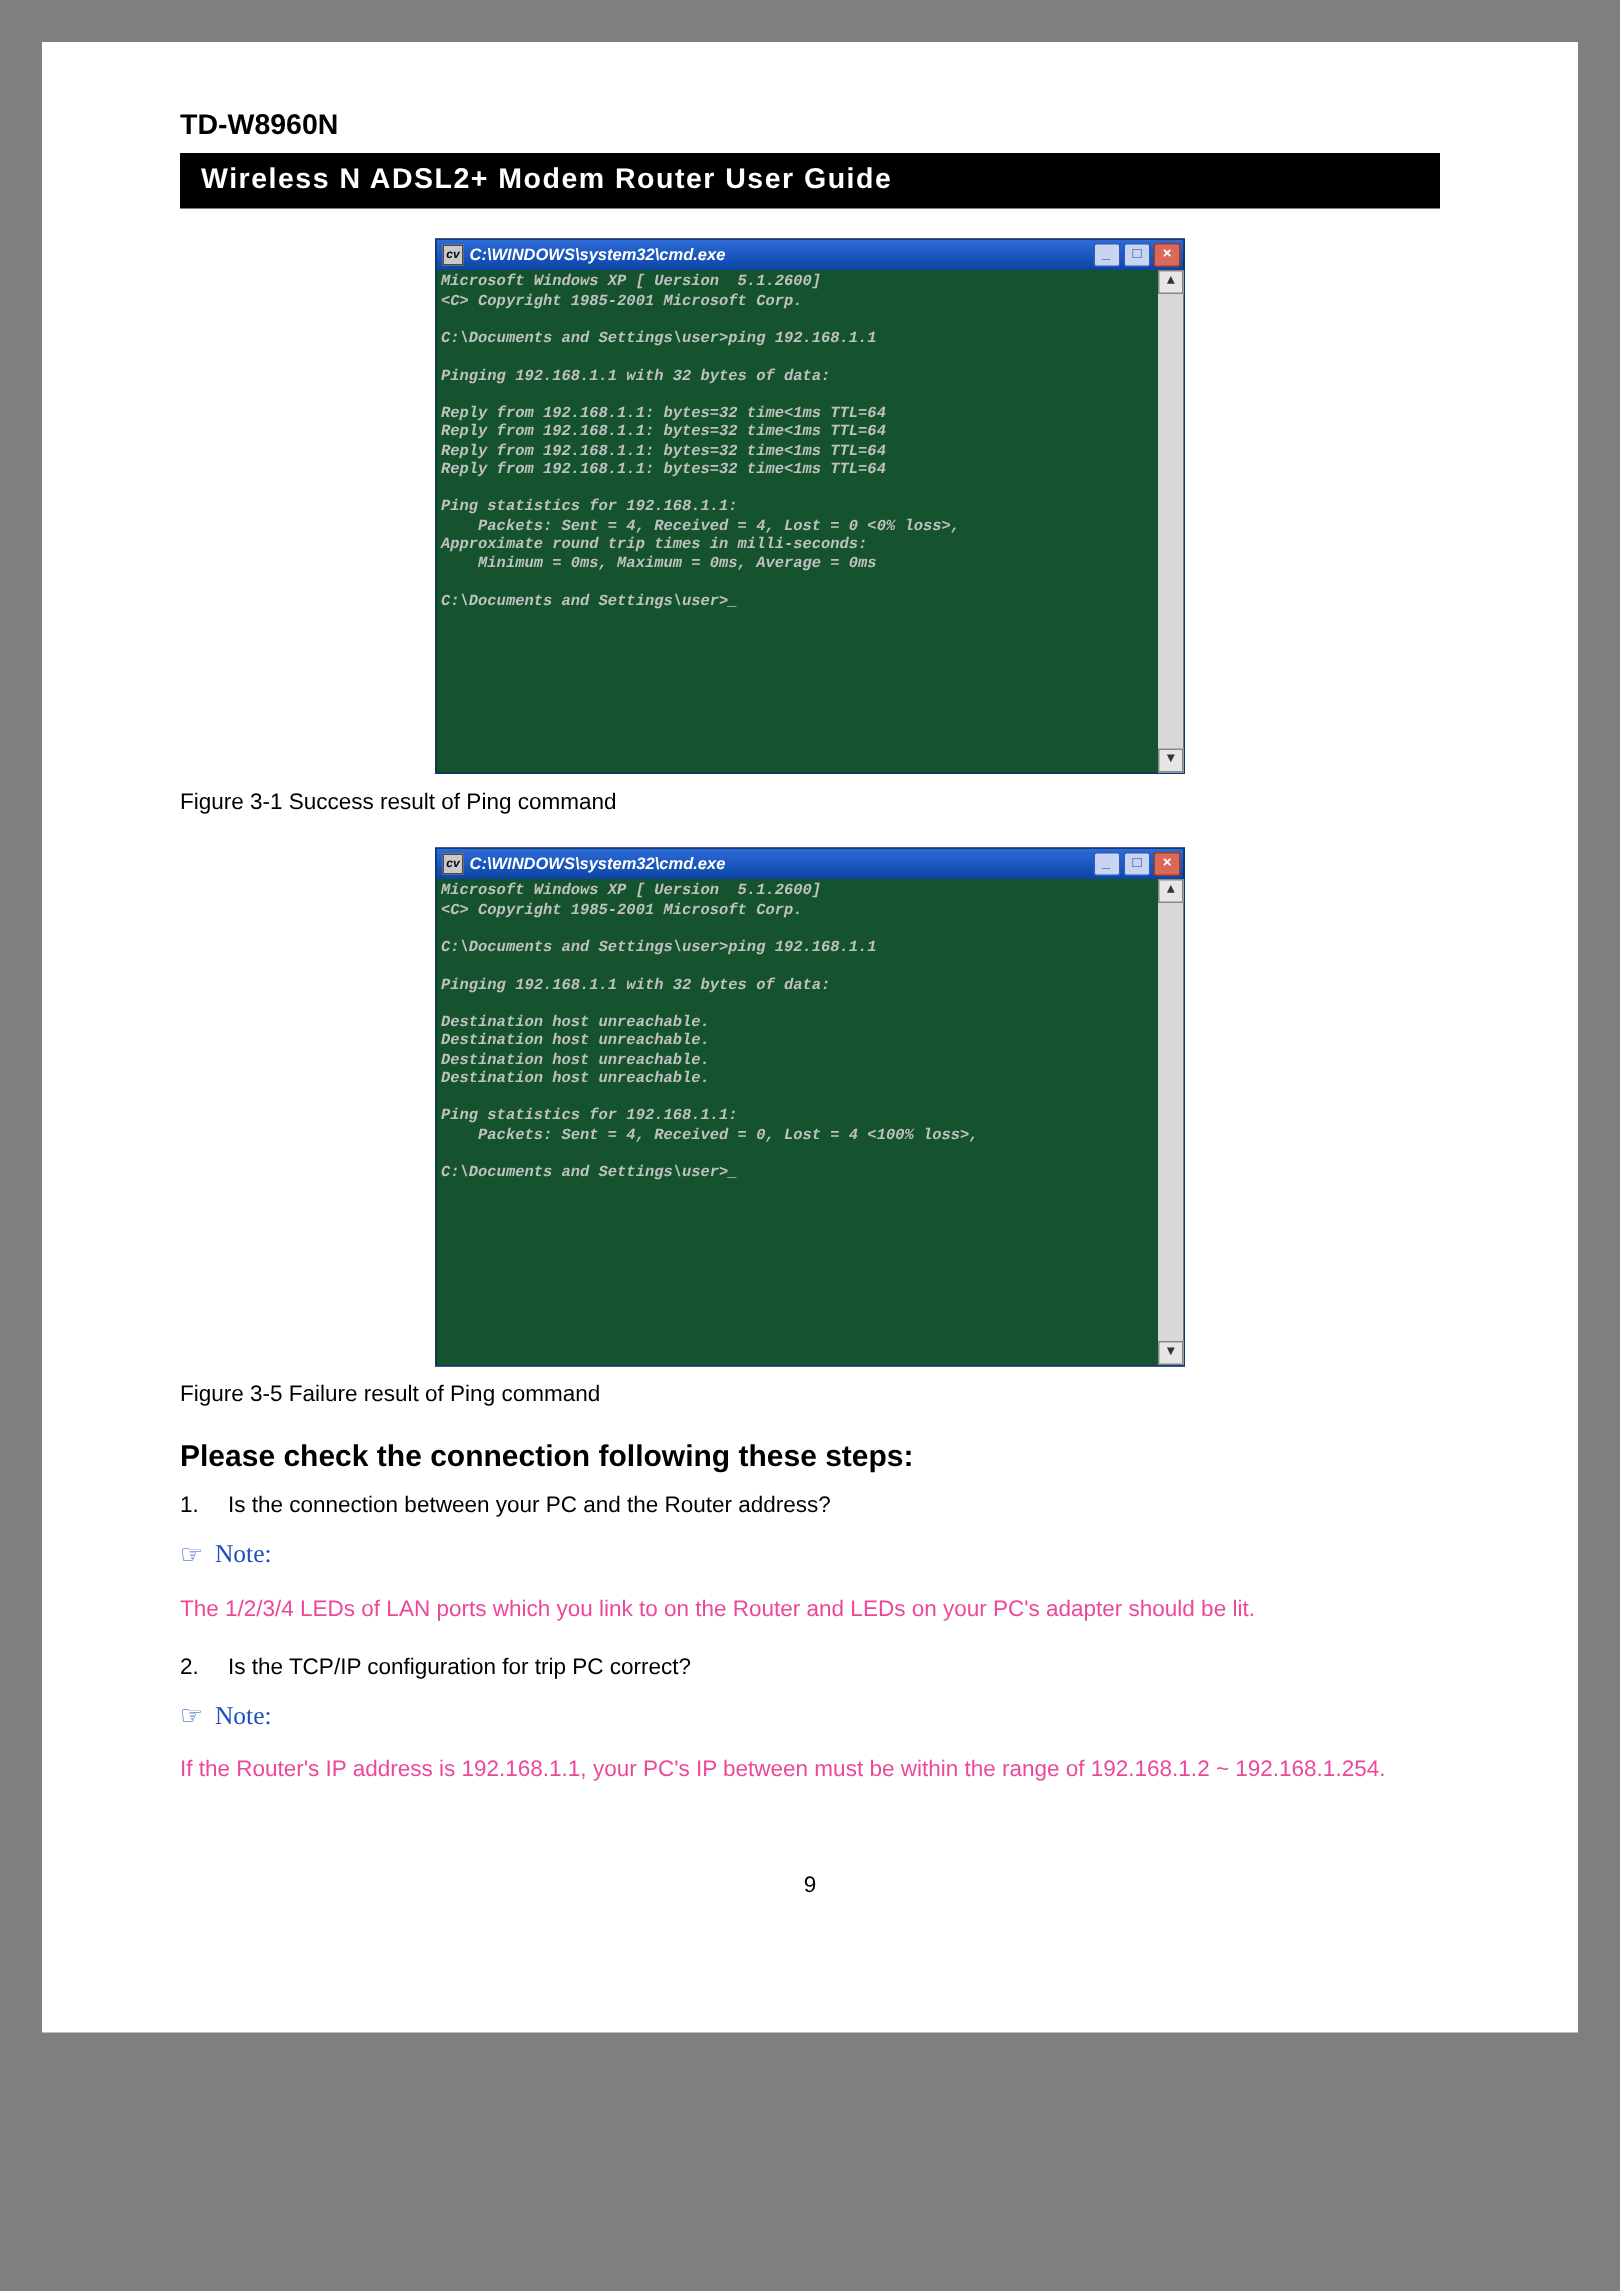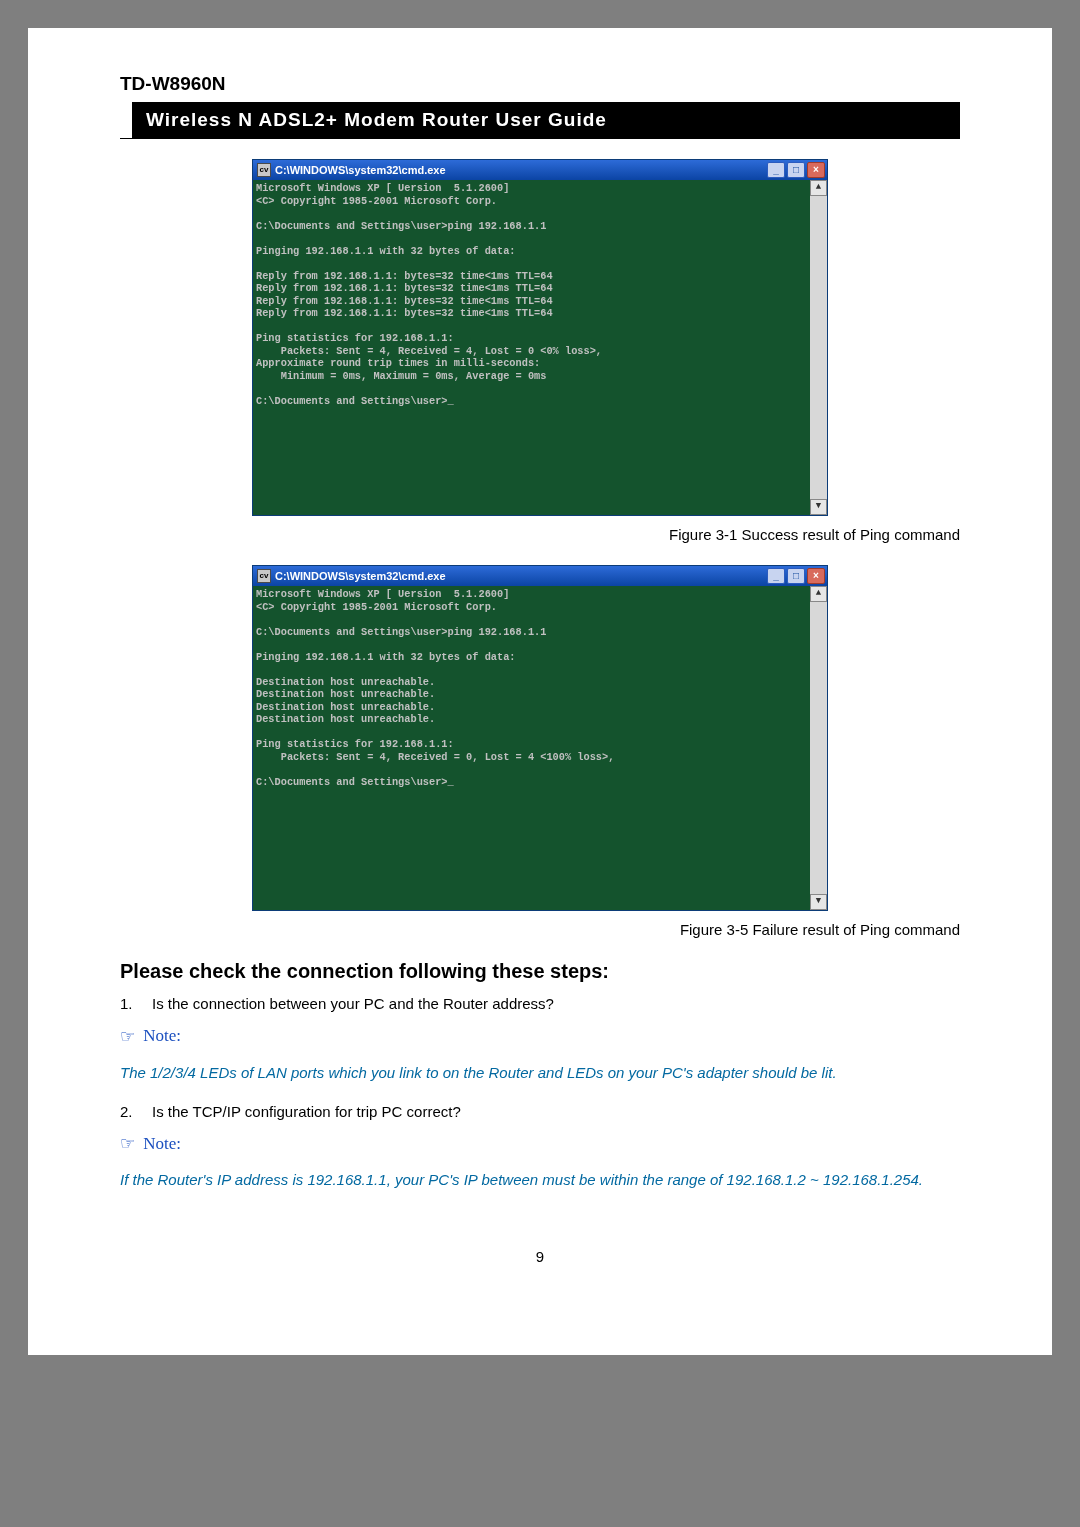--- a/index.html
+++ b/index.html
@@ -34,31 +34,31 @@
   .header-title {
     flex: 1;
     background: #000;
     color: #fff;
     font-weight: bold;
     font-size: 19px;
     letter-spacing: 1px;
     display: flex;
     align-items: center;
     padding: 7px 14px;
-    margin-left: 12px;
   }
 
   .cmd-window {
-    width: 576px;
+    width: 500px;
     margin: 0 auto;
     border: 1px solid #0c3c78;
     background: #000;
     font-family: "Courier New", monospace;
     font-size: 10.3px;
     line-height: 12.5px;
+    font-style: italic;
   }
   .cmd-titlebar {
     height: 20px;
     background: linear-gradient(#2d6bd8, #0b44a4);
     display: flex;
     align-items: center;
     justify-content: space-between;
     padding: 0 2px 0 4px;
     color: #fff;
     font-family: Tahoma, Arial, sans-serif;
@@ -107,21 +107,21 @@
   }
   .sc-btn {
     height:16px;
     background:#e6e6e6;
     border:1px solid #888;
     font-size:9px; text-align:center; line-height:13px;
     color:#333;
   }
 
   .fig-caption {
-    text-align: right;
+    text-align: left;
     font-size: 15px;
     margin: 10px 0 22px 0;
     color:#000;
   }
 
   .bullet-row {
     display:flex;
     font-size: 15px;
     line-height: 1.6;
     margin: 0 0 18px 0;
@@ -144,25 +144,24 @@
 
   .note-head {
     color:#1b4fbf;
     font-family: "Times New Roman", serif;
     font-size: 17px;
     margin: 4px 0 14px 0;
     display:flex; align-items:center; gap:8px;
   }
   .note-hand { font-size: 17px; }
   .note-body {
-    color:#0369a1;
+    color:#ec4899;
     font-size:15px;
     line-height:1.6;
     margin-bottom: 16px;
-    font-style: italic;
   }
   .note-body.justify { text-align: justify; }
 
   .page-num {
     text-align:center;
     font-size:15px;
     margin-top: 56px;
   }
 </style>
 </head>

